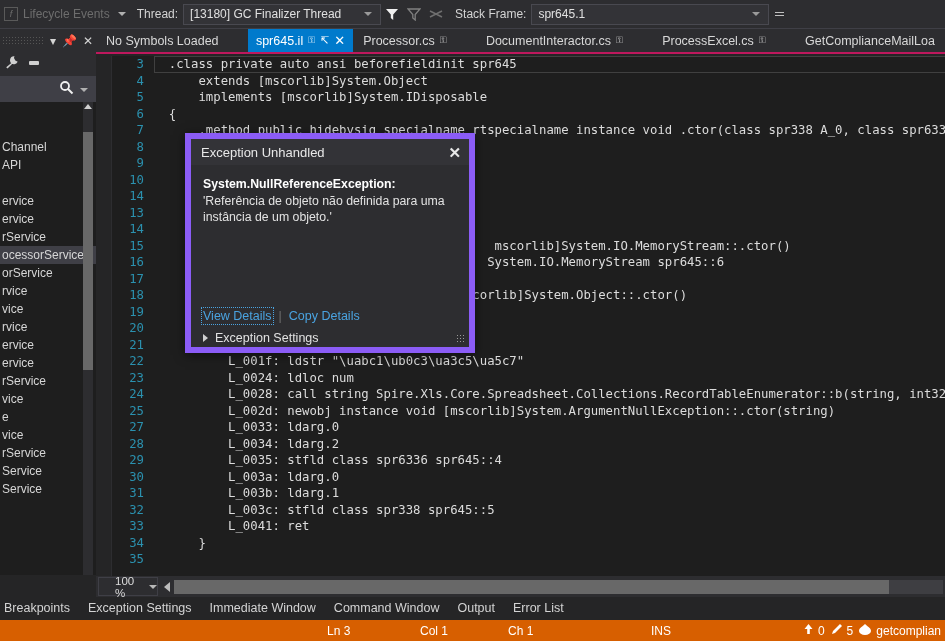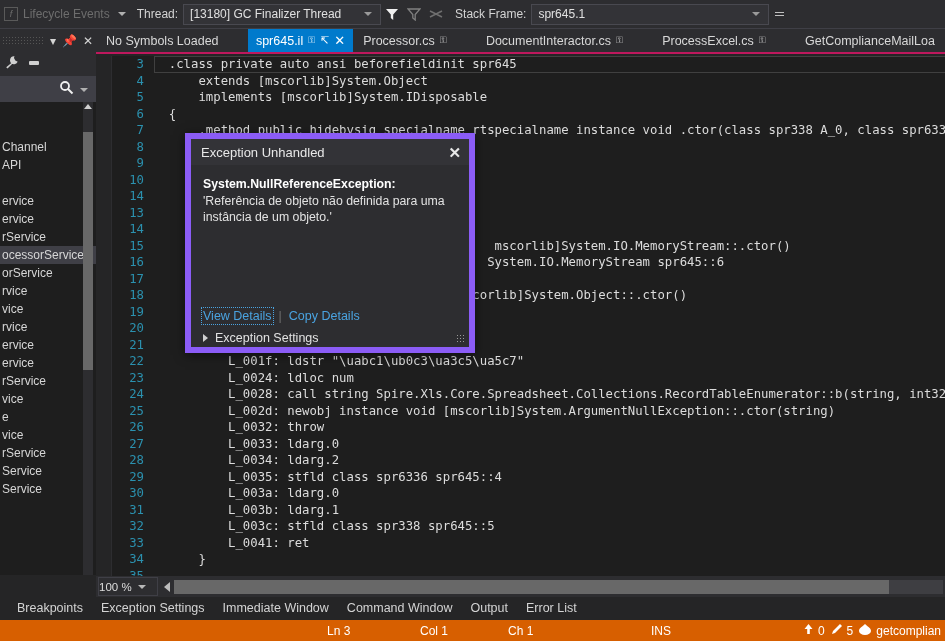--- a/index.html
+++ b/index.html
@@ -142,21 +142,21 @@
   }
 
   
   .ed-bottom {
     position: absolute; left: 96px; top: 576px; width: 849px; height: 21px;
     background: #2d2d30; display: flex; align-items: center;
   }
   .zoom-combo {
     width: 60px; height: 19px; background: #2d2d30; border: 1px solid #3f3f46;
     display: flex; align-items: center; color: #dcdcdc; font-size: 11.5px;
-    padding-left: 0; margin-left: 2px;
+    padding-left: 16px; margin-left: 2px;
   }
   .zoom-combo .carr {
     width: 0; height: 0; border-left: 4px solid transparent;
     border-right: 4px solid transparent; border-top: 4px solid #b8b8b8; margin-left: 6px;
   }
   .hs-left {
     width: 0; height: 0; border-top: 5px solid transparent;
     border-bottom: 5px solid transparent; border-right: 6px solid #bcbcbc;
     margin: 0 4px 0 6px;
   }
@@ -165,21 +165,21 @@
 
   
   .bottom-tabs {
     position: absolute; left: 0; top: 597px; width: 945px; height: 23px;
     background: #252526; display: flex; align-items: center;
   }
   .btab {
     color: #d4d4d4; font-size: 12.5px; padding: 0 9px; height: 23px;
     line-height: 23px; white-space: nowrap; border-bottom: 2px solid transparent;
   }
-  .btab.first { padding-left: 17px; }
+  .btab.first { padding-left: 4px; }
 
   
   .statusbar {
     position: absolute; left: 0; top: 620px; width: 945px; height: 21px;
     background: #d75f00; display: flex; align-items: center;
     color: #ffffff; font-size: 12px;
   }
   .sb-cell { white-space: nowrap; }
   .sb-ln { position: absolute; left: 327px; }
   .sb-col { position: absolute; left: 420px; }
@@ -382,21 +382,20 @@
         <div class="cline"><span class="lnum">16</span><span class="ltext">                                             System.IO.MemoryStream spr645::6</span></div>
         <div class="cline"><span class="lnum">17</span><span class="ltext"></span></div>
         <div class="cline"><span class="lnum">18</span><span class="ltext">                                           corlib]System.Object::.ctor()</span></div>
         <div class="cline"><span class="lnum">19</span><span class="ltext"></span></div>
         <div class="cline"><span class="lnum">20</span><span class="ltext"></span></div>
         <div class="cline"><span class="lnum">21</span><span class="ltext">          L_001a: brl3 L_001f</span></div>
         <div class="cline"><span class="lnum">22</span><span class="ltext">          L_001f: ldstr "\uabc1\ub0c3\ua3c5\ua5c7"</span></div>
         <div class="cline"><span class="lnum">23</span><span class="ltext">          L_0024: ldloc num</span></div>
         <div class="cline"><span class="lnum">24</span><span class="ltext">          L_0028: call string Spire.Xls.Core.Spreadsheet.Collections.RecordTableEnumerator::b(string, int32)</span></div>
         <div class="cline"><span class="lnum">25</span><span class="ltext">          L_002d: newobj instance void [mscorlib]System.ArgumentNullException::.ctor(string)</span></div>
-        <div class="cline"><span class="lnum">26</span><span class="ltext">          L_0032: throw</span></div>
         <div class="cline"><span class="lnum">27</span><span class="ltext">          L_0033: ldarg.0</span></div>
         <div class="cline"><span class="lnum">28</span><span class="ltext">          L_0034: ldarg.2</span></div>
         <div class="cline"><span class="lnum">29</span><span class="ltext">          L_0035: stfld class spr6336 spr645::4</span></div>
         <div class="cline"><span class="lnum">30</span><span class="ltext">          L_003a: ldarg.0</span></div>
         <div class="cline"><span class="lnum">31</span><span class="ltext">          L_003b: ldarg.1</span></div>
         <div class="cline"><span class="lnum">32</span><span class="ltext">          L_003c: stfld class spr338 spr645::5</span></div>
         <div class="cline"><span class="lnum">33</span><span class="ltext">          L_0041: ret</span></div>
         <div class="cline"><span class="lnum">34</span><span class="ltext">      }</span></div>
         <div class="cline"><span class="lnum">35</span><span class="ltext"></span></div>
       </div>

